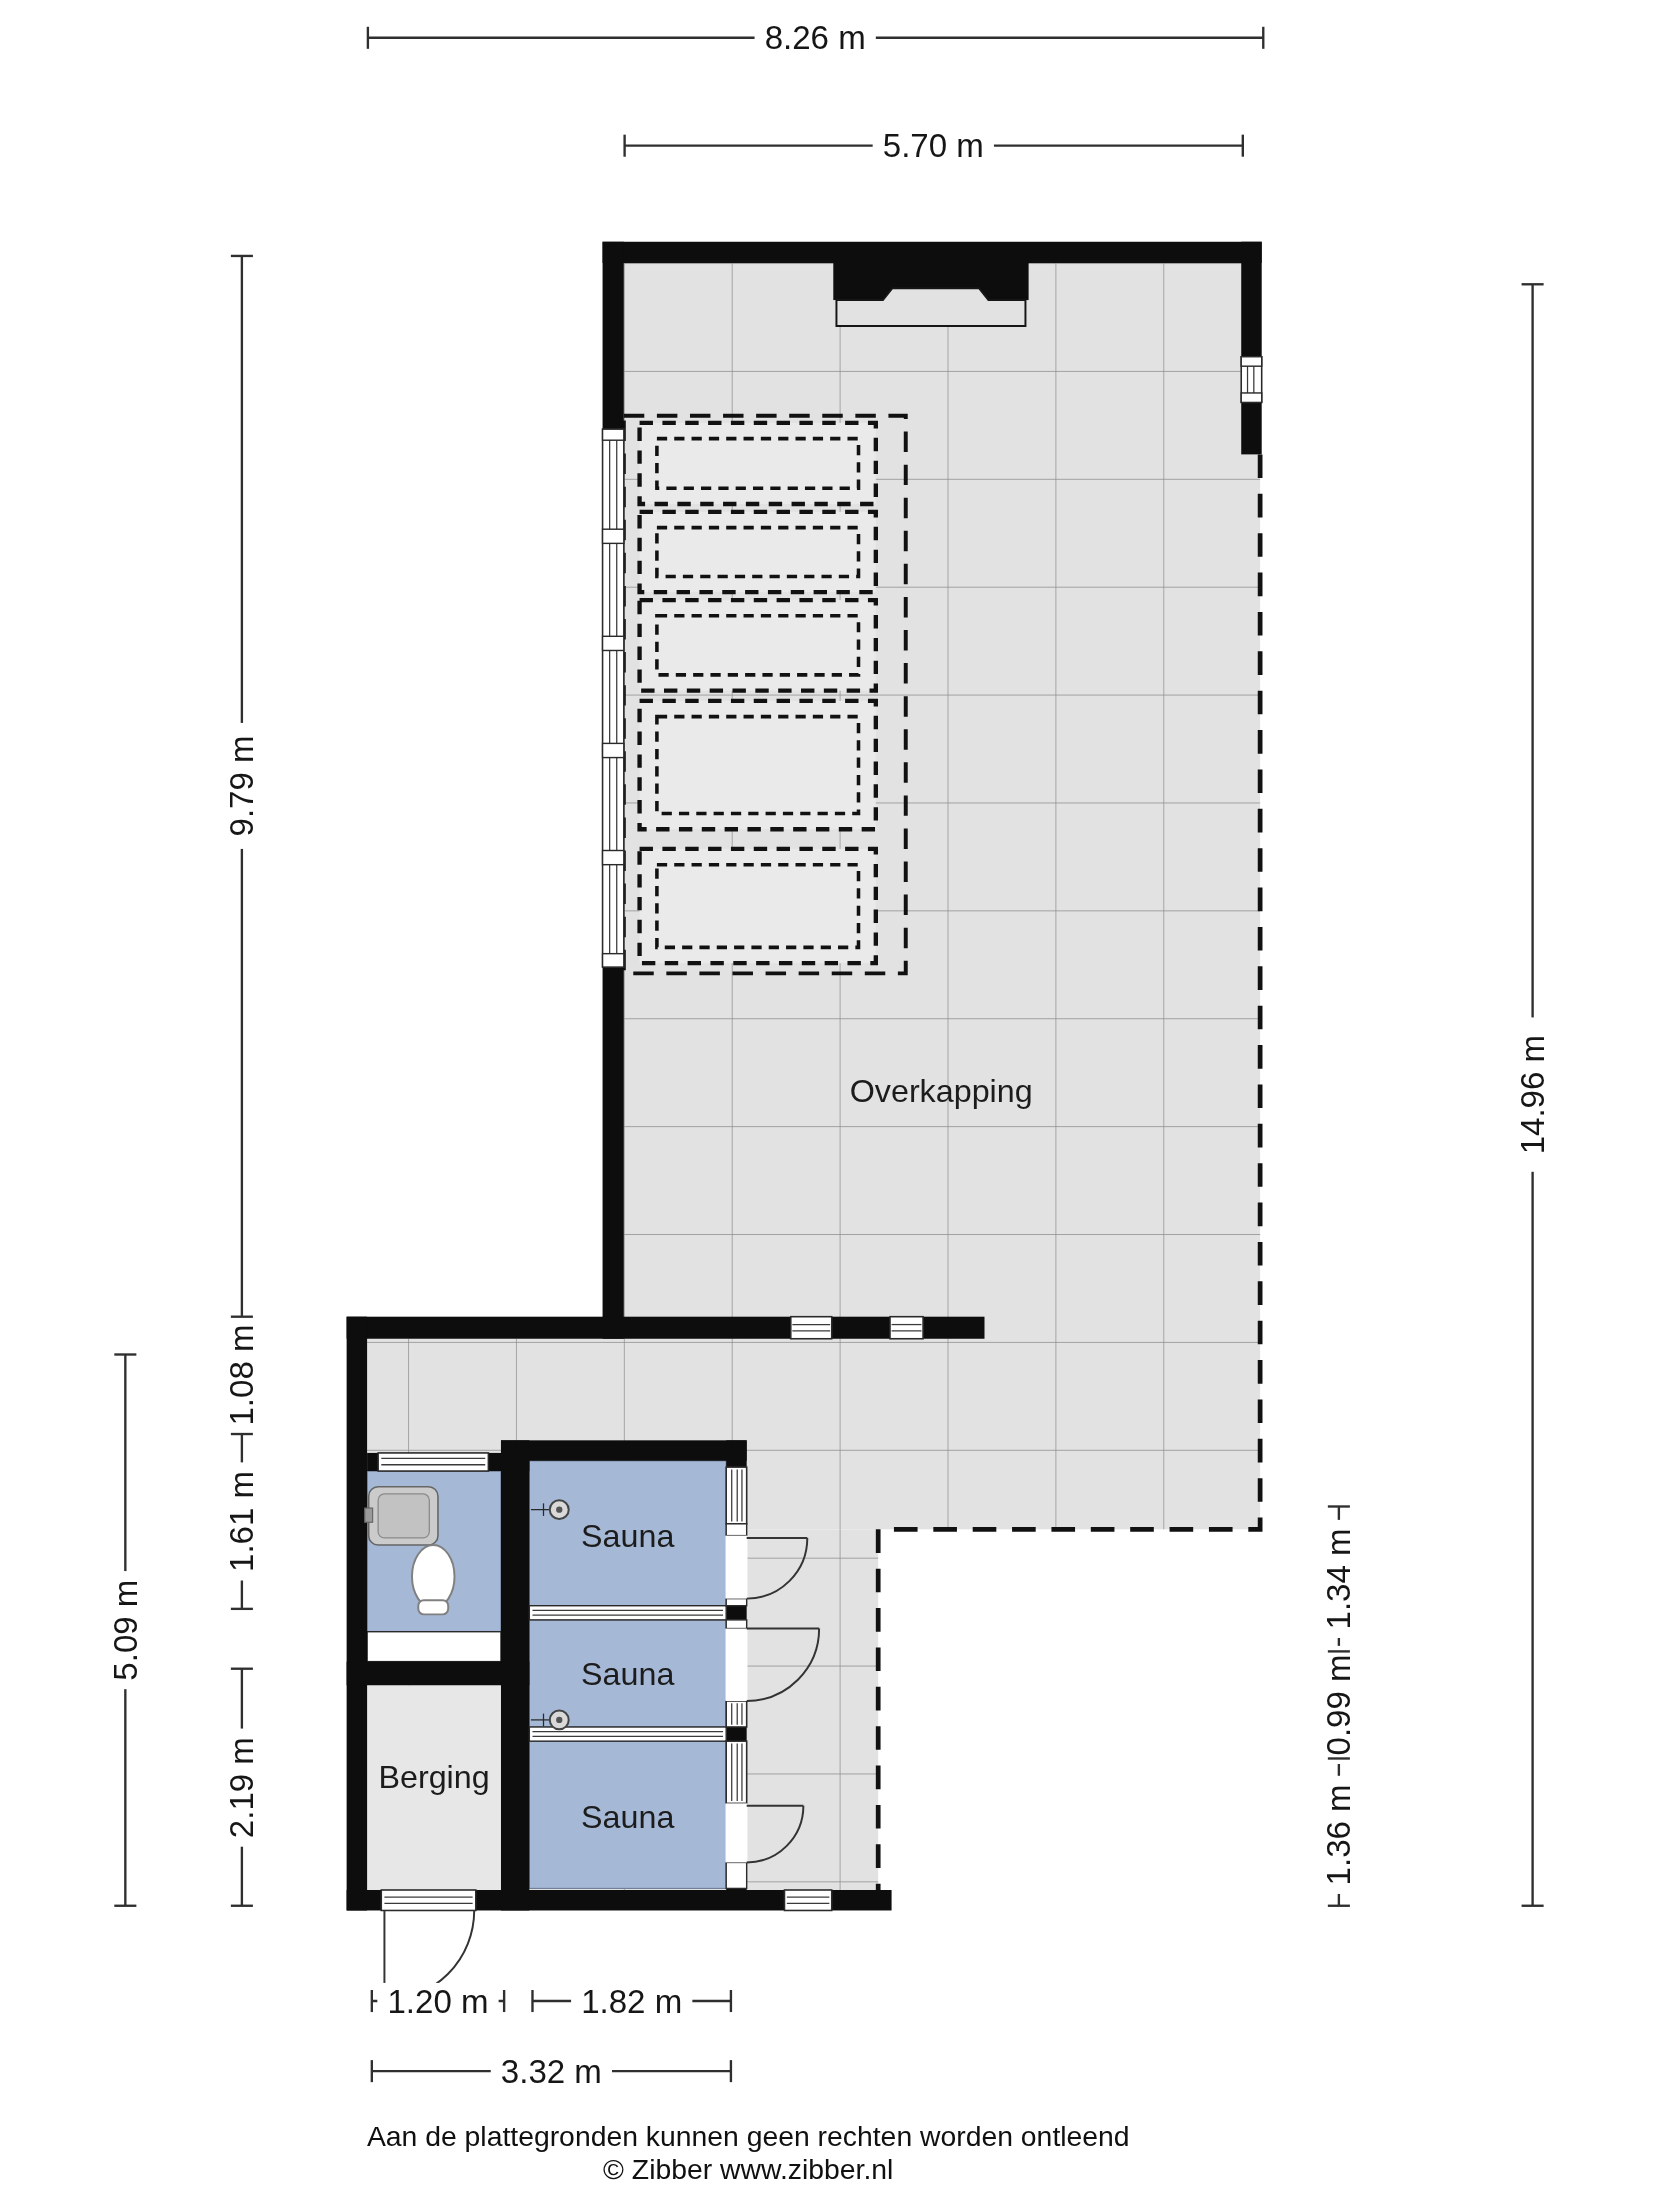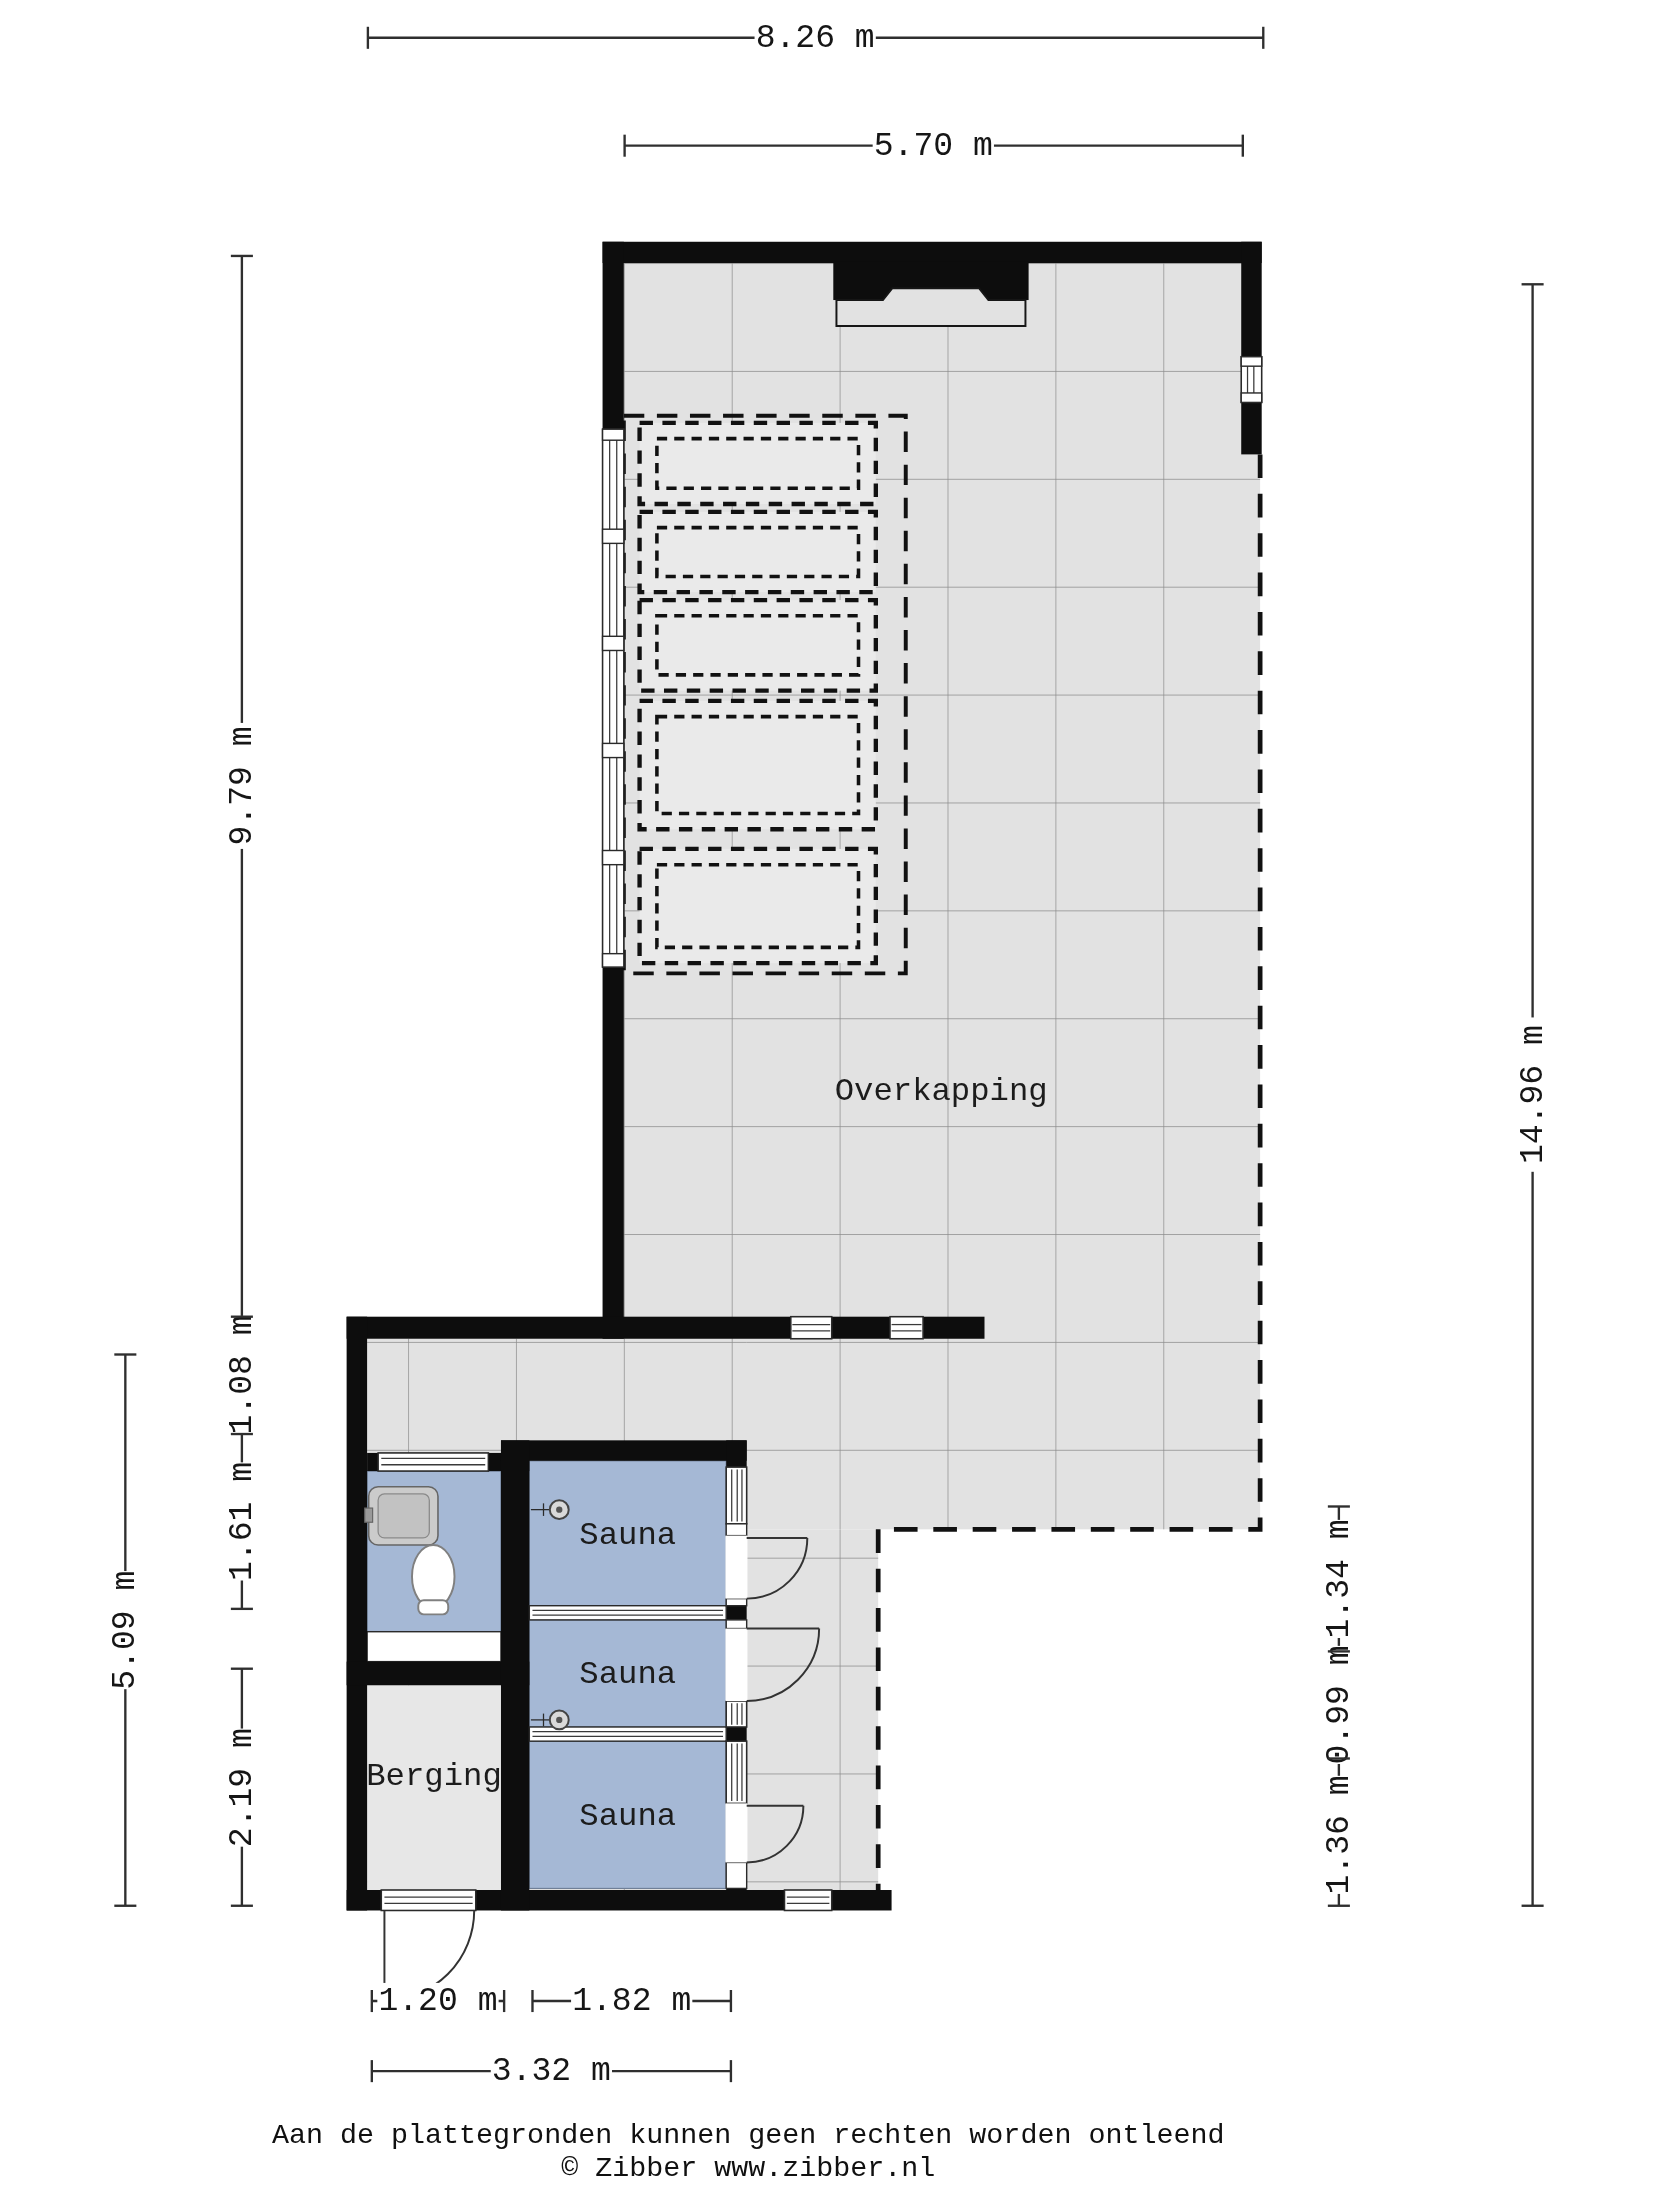--- a/index.html
+++ b/index.html
@@ -1,17 +1,17 @@
 <!DOCTYPE html>
 <html style="--c-wall: #0d0d0d; --c-floor: #e2e2e2; --c-grid-line: #8c8c8c; --c-room-blue: #a5b8d5; --c-berging-floor: #e7e7e7; --c-dash: #111111; --c-dim: #2f2f2f;font-size:12.6px"><head>
 <meta charset="utf-8">
 <style>
   html,body{margin:0;padding:0;background:#ffffff;}
   .page{position:relative;width:1654px;height:2205px;background:#fff;overflow:hidden;
-        font-family:Liberation Mono, monospace;}
+        font-family:Liberation Sans, sans-serif;}
   svg{position:absolute;left:0;top:0;}
 
   .wall      {fill:var(--c-wall,#0d0d0d);}
   .floorbase {fill:var(--c-floor,#e2e2e2);}
   .gridfill  {fill:url(#tilegrid);}
   .blueroom  {fill:var(--c-room-blue,#a5b8d5);stroke:#6f7f97;stroke-width:1.5;}
   .bergfloor {fill:var(--c-berging-floor,#e7e7e7);}
   .pocket    {fill:var(--c-floor,#e2e2e2);stroke:#161616;stroke-width:2.5;}
 
   .win       {fill:#ffffff;stroke:#2a2a2a;stroke-width:2;}

